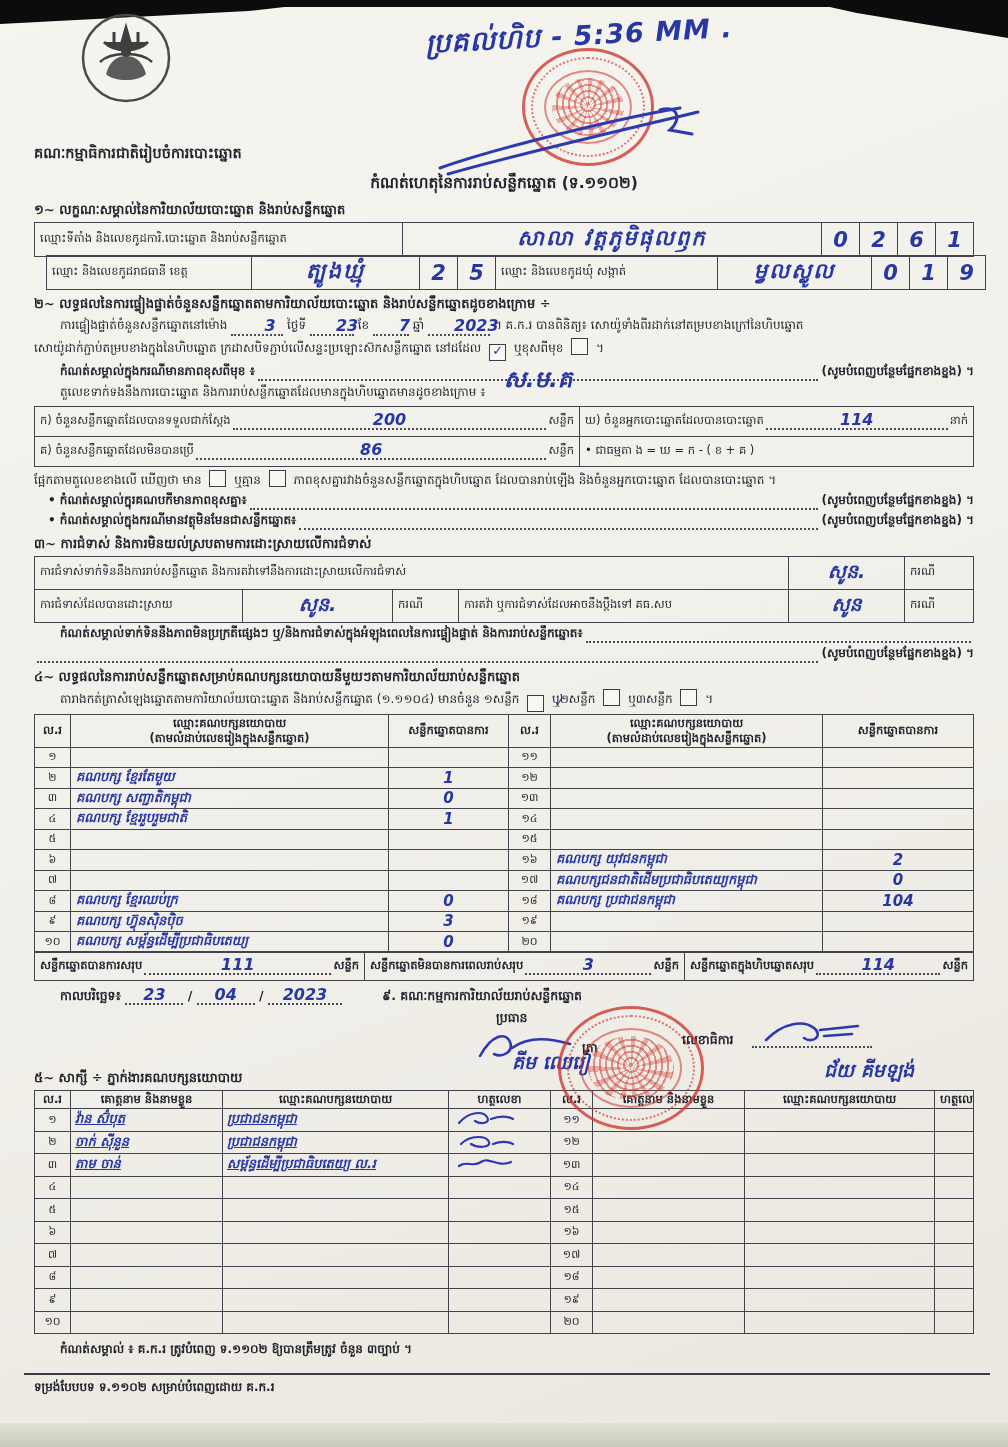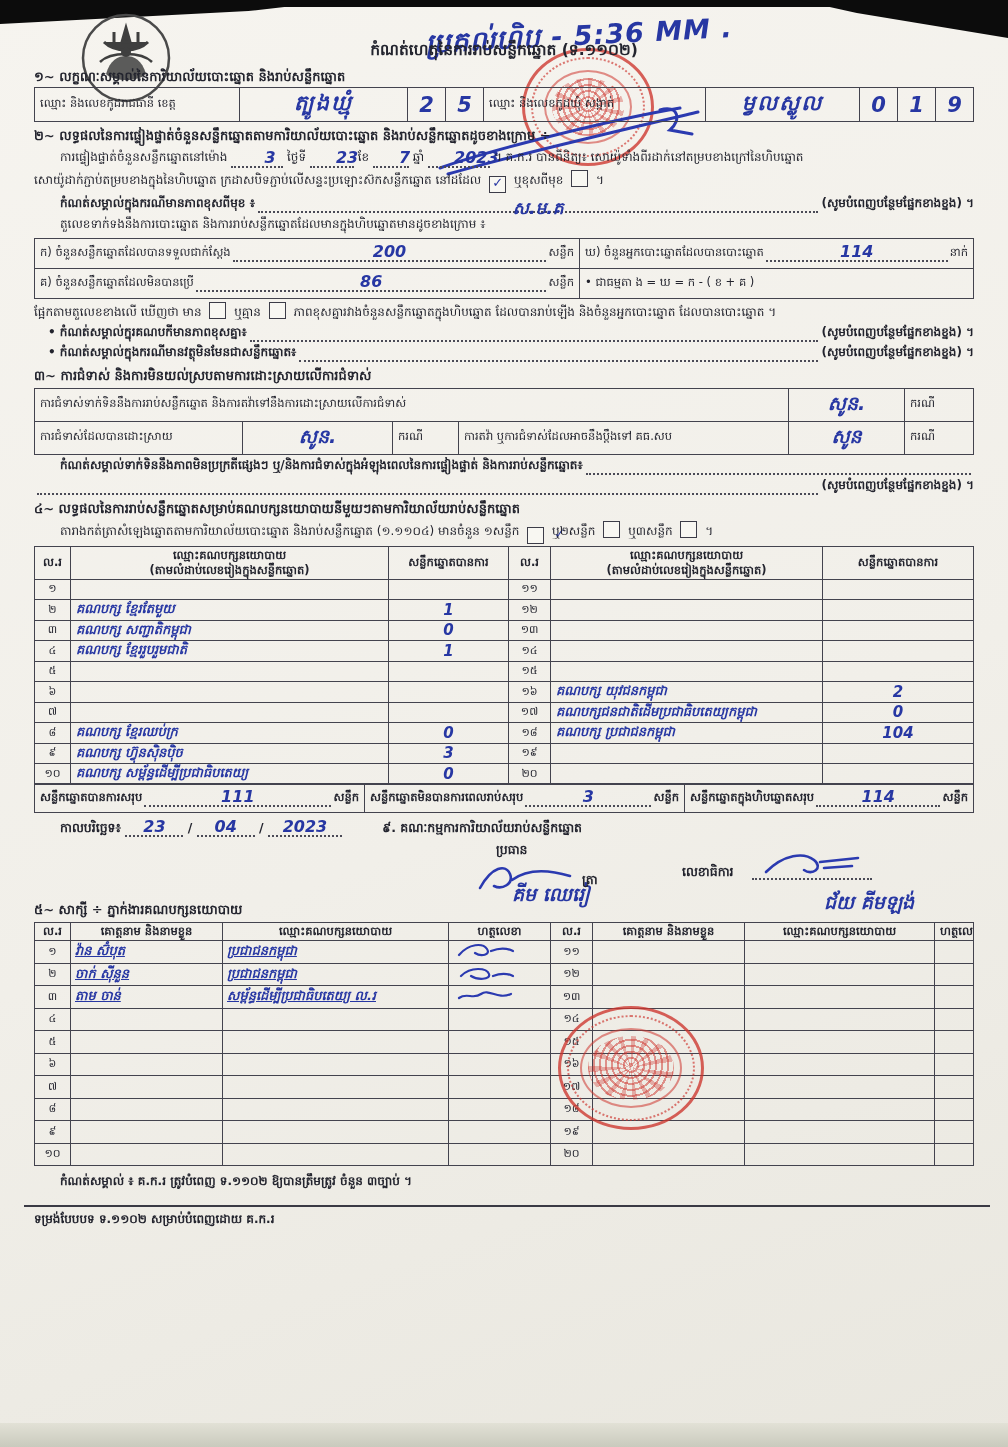--- a/index.html
+++ b/index.html
@@ -14,21 +14,21 @@
            clip-path:polygon(0 0,100% 0,100% 100%,28% 34%);}
   .edge-bottom{position:absolute;bottom:0;left:0;width:100%;height:24px;
            background:linear-gradient(180deg,#e2e1d6,#c9cabd);}
   .edge-bottom-line{position:absolute;bottom:22px;left:0;width:100%;height:2px;background:#b9bab0;opacity:.7;}
 
   .content{position:absolute;left:34px;top:40px;width:940px;}
 
   
   .emblem{position:absolute;left:80px;top:12px;width:92px;height:92px;}
   .committee{margin:104px 0 0 0;font-weight:700;font-size:14.5px;}
-  .title{text-align:center;font-weight:700;font-size:15.5px;margin:0 0 2px;}
+  .title{text-align:center;font-weight:700;font-size:15.5px;margin:8px 0 2px;}
   .sec-h{font-weight:700;font-size:13px;margin:5px 0 2px;}
 
   .hand{color:#2737a3;font-weight:700;font-style:italic;}
   .annot{position:absolute;left:425px;top:16px;width:420px;font-size:27px;transform:rotate(-3deg);
          color:#2737a3;font-weight:700;font-style:italic;letter-spacing:1px;}
 
   
   .stamp{position:absolute;border-radius:50%;}
   .ring1{position:absolute;inset:0;border:3px solid rgba(205,52,45,.78);border-radius:50%;}
   .ring2{position:absolute;inset:9px;border:2px dotted rgba(205,52,45,.65);border-radius:50%;}
@@ -50,21 +50,21 @@
       vertical-align:-3px;text-align:center;line-height:12px;font-size:13px;margin:0 4px;}
   .fillline{display:flex;align-items:flex-end;font-size:12px;margin:2px 0;}
   .fillline .dots{flex:1;border-bottom:2px dotted #4a4a56;margin:0 3px;height:14px;text-align:center;}
 
   table{border-collapse:collapse;width:100%;table-layout:fixed;}
   td,th{border:1.6px solid #43434e;padding:1px 5px;font-size:11.5px;overflow:hidden;
         white-space:nowrap;vertical-align:middle;}
   th{font-weight:700;}
   .digit{color:#2737a3;font-weight:700;font-style:italic;font-size:21px;text-align:center;padding:0;}
   .t1a td{height:31px;}
-  .t1b{margin-top:-1.6px;}
+  .t1b{margin-top:-1.6px;margin-left:12px;}
   .t1b td{height:31px;}
   .stn{font-size:21px;letter-spacing:2px;text-align:center;}
 
   .t2{margin:3px 0;}
   .t2 td{height:27px;font-size:11.5px;margin-top:28px;}
   .inline-fill{display:flex;align-items:flex-end;}
   .inline-fill .lbl{white-space:nowrap;}
   .inline-fill .dots{flex:1;border-bottom:2px dotted #4a4a56;text-align:center;height:16px;margin:0 2px;
                      color:#2737a3;font-weight:700;font-style:italic;font-size:16px;line-height:1;}
   .inline-fill .unit{white-space:nowrap;}
@@ -122,23 +122,44 @@
     <svg width="92" height="92" viewBox="0 0 92 92">
       <circle cx="46" cy="46" r="43" fill="none" stroke="#4a4a4a" stroke-width="2.5"></circle>
       <path d="M26 62 C30 48 38 44 46 44 C54 44 62 48 66 62 C58 70 34 70 26 62 Z" fill="#3f3f3f" opacity=".85"></path>
       <path d="M46 16 L42 30 L50 30 Z M34 20 L34 34 M58 20 L58 34 M24 30 C30 36 36 38 46 38 C56 38 62 36 68 30" stroke="#3f3f3f" stroke-width="3" fill="#3f3f3f"></path>
       <circle cx="46" cy="40" r="5" fill="#3f3f3f"></circle>
       <path d="M20 50 C26 44 34 42 46 42 C58 42 66 44 72 50" stroke="#3f3f3f" stroke-width="2.5" fill="none"></path>
     </svg>
   </div>
 
   <div class="content">
+    <div class="committee">គណៈកម្មាធិការជាតិរៀបចំការបោះឆ្នោត</div>
     <div class="title">កំណត់ហេតុនៃការរាប់សន្លឹកឆ្នោត (ទ.១១០២)</div>
 
     <div class="sec-h">១~ លក្ខណៈសម្គាល់នៃការិយាល័យបោះឆ្នោត និងរាប់សន្លឹកឆ្នោត</div>
+    <table class="t1a">
+      <colgroup>
+          <col style="width:368px">
+          <col>
+          <col style="width:38px">
+          <col style="width:38px">
+          <col style="width:38px">
+          <col style="width:38px">
+        </colgroup>
+      <tbody>
+          <tr>
+        <td>ឈ្មោះទីតាំង និងលេខកូដការិ.បោះឆ្នោត និងរាប់សន្លឹកឆ្នោត</td>
+        <td class="hand stn">សាលា វត្តភូមិផុលឭក</td>
+        <td class="digit">0</td>
+        <td class="digit">2</td>
+        <td class="digit">6</td>
+        <td class="digit">1</td>
+      </tr>
+    </tbody>
+      </table>
     <table class="t1b">
       <colgroup>
           <col style="width:205px">
           <col style="width:168px">
           <col style="width:38px">
           <col style="width:38px">
           <col style="width:222px">
           <col>
           <col style="width:38px">
           <col style="width:38px">
@@ -173,21 +194,21 @@
     </p>
     <p class="para">
       <span>សោយ៉ូដាក់ភ្ជាប់តម្របខាងក្នុងនៃហិបឆ្នោត ក្រដាសបិទភ្ជាប់លើសន្ទះប្រឡោះស៊កសន្លឹកឆ្នោត នៅដដែល</span>
       <span class="cb"><span class="hand">✓</span></span>
       <span>ឬខុសពីមុខ</span>
       <span class="cb"></span>
       <span>។</span>
     </p>
     <div class="fillline bold" style="padding-left:26px">
       <span>កំណត់សម្គាល់ក្នុងករណីមានភាពខុសពីមុខ ៖</span>
-      <span class="dots hand" style="font-size:17px">ស.ម.គ</span>
+      <span class="dots hand" style="font-size:23px">ស.ម.គ</span>
       <span>(សូមបំពេញបន្ថែមផ្នែកខាងខ្នង) ។</span>
     </div>
     <p class="para indent">តួលេខទាក់ទងនឹងការបោះឆ្នោត និងការរាប់សន្លឹកឆ្នោតដែលមានក្នុងហិបឆ្នោតមានដូចខាងក្រោម ៖</p>
 
     <table class="t2">
       <colgroup>
           <col style="width:545px">
           <col>
         </colgroup>
       <tbody>

